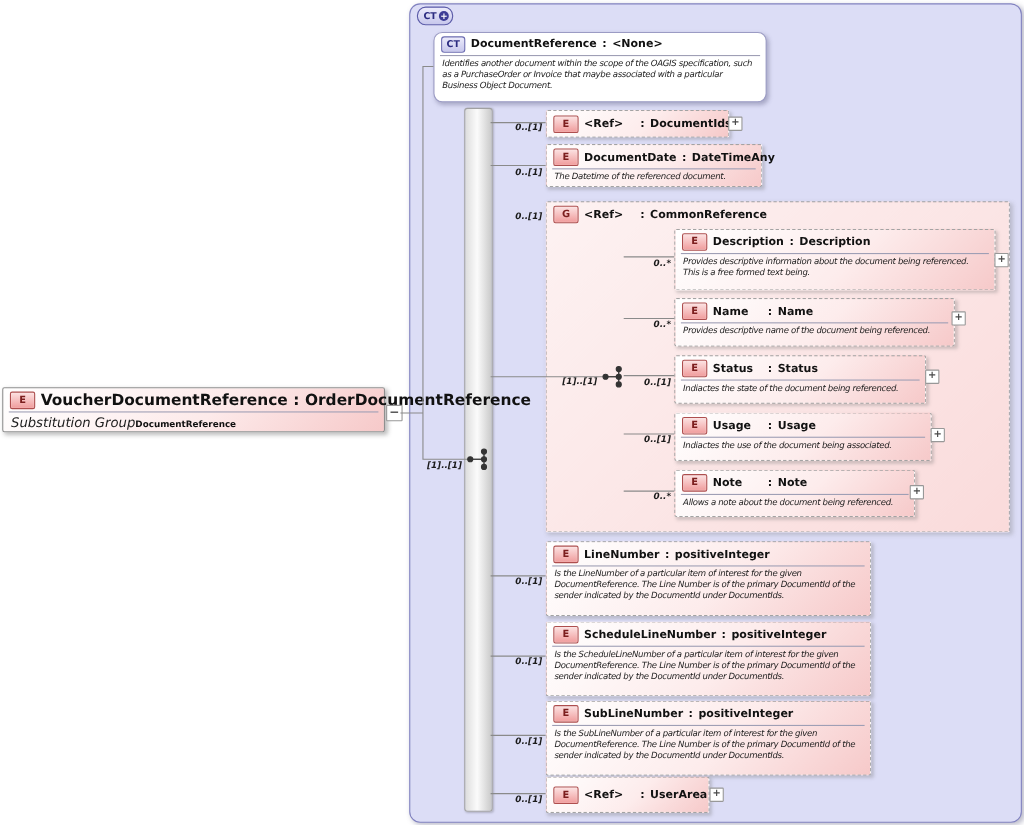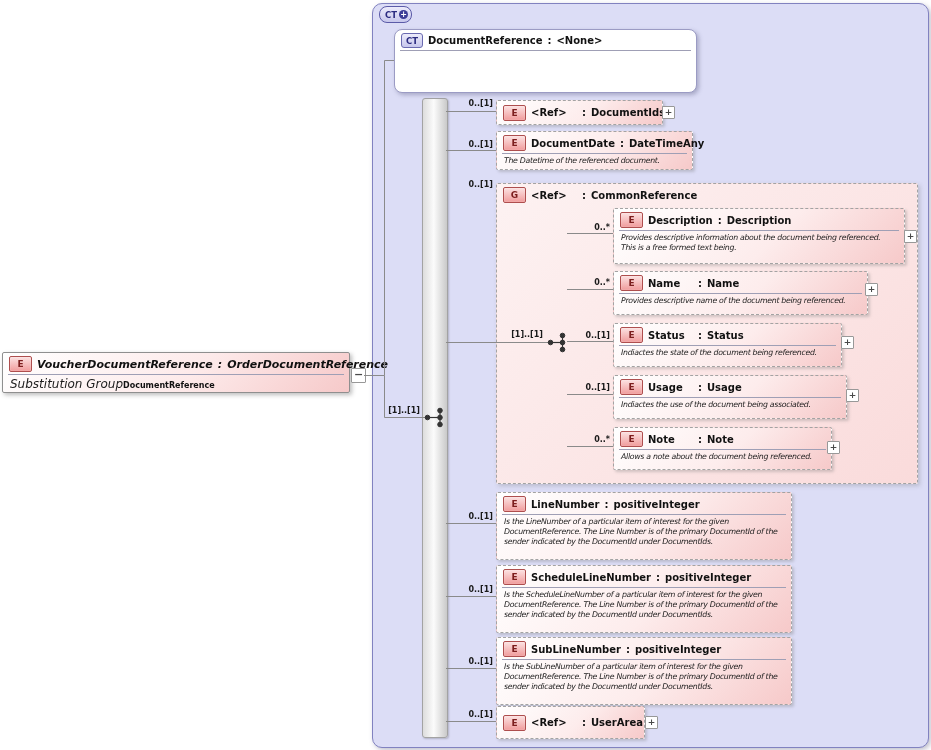--- a/index.html
+++ b/index.html
@@ -67,38 +67,38 @@
   
   .vbar{
     position:absolute;z-index:1;
     background:linear-gradient(90deg,#dddddd,#fbfbfb 45%,#c9c9c9);
     border:1px solid #a3a3a3;border-radius:3px;
     box-shadow:1px 1px 2px rgba(0,0,0,.2);
   }
   
   .card-label{
     position:absolute;z-index:3;width:36px;text-align:right;
-    font-size:8px;font-weight:bold;color:#1a1a1a;white-space:nowrap;
+    font-size:8px;font-weight:bold;font-style:italic;color:#1a1a1a;white-space:nowrap;margin-top:12px;
   }
   
   .plusbox,.minusbox{
     position:absolute;z-index:4;background:#fff;border:1px solid #989898;border-radius:1px;
     color:#4a4a4a;text-align:center;font-weight:bold;cursor:pointer;
   }
   .plusbox{width:11px;height:11px;font-size:9px;line-height:10px;}
   .plusbox::before{content:"+";}
   .minusbox{width:13px;height:13px;font-size:11px;line-height:11px;}
   .minusbox::before{content:"−";}
   
   .voucher{
     position:absolute;left:2px;top:352px;width:346px;height:39px;z-index:2;border-radius:2px;
     background:linear-gradient(135deg,#ffffff 0%,#fdeaea 55%,#f6c9c9 100%);
     border:1px solid #8f8f8f;box-shadow:2px 2px 4px rgba(90,90,90,.4);
   }
-  .voucher .nm,.voucher .tp,.voucher .colon{font-size:11px;font-style:italic;}
+  .voucher .nm,.voucher .tp,.voucher .colon{font-size:14px;}
   .sub-row{display:flex;align-items:baseline;padding:2px 7px 0 7px;}
   .sub-lbl{font-size:12px;font-style:italic;color:#1c1c1c;min-width:87px;}
   .sub-val{font-size:8px;font-weight:bold;color:#111;}
   
   #wires{position:absolute;left:0;top:0;z-index:5;pointer-events:none;}
 </style>
 </head>
 <body>
 
 <div id="canvas">
@@ -113,20 +113,21 @@
   </div>
 
   <div class="base-box">
     <div class="hdr">
       <span class="badge-ct">CT</span>
       <span class="nm">DocumentReference</span>
       <span class="colon">:</span>
       <span class="tp">&lt;None&gt;</span>
     </div>
     <div class="sep-line"></div>
+    <div class="anno">Identifies another document within the scope of the OAGIS specification, such as a PurchaseOrder or Invoice that maybe associated with a particular Business Object Document.</div>
   </div>
 
   <div class="voucher">
     <div class="hdr">
       <span class="badge-e">E</span>
       <span class="nm">VoucherDocumentReference</span>
       <span class="colon">:</span>
       <span class="tp">OrderDocumentReference</span>
     </div>
     <div class="sep-line"></div>

